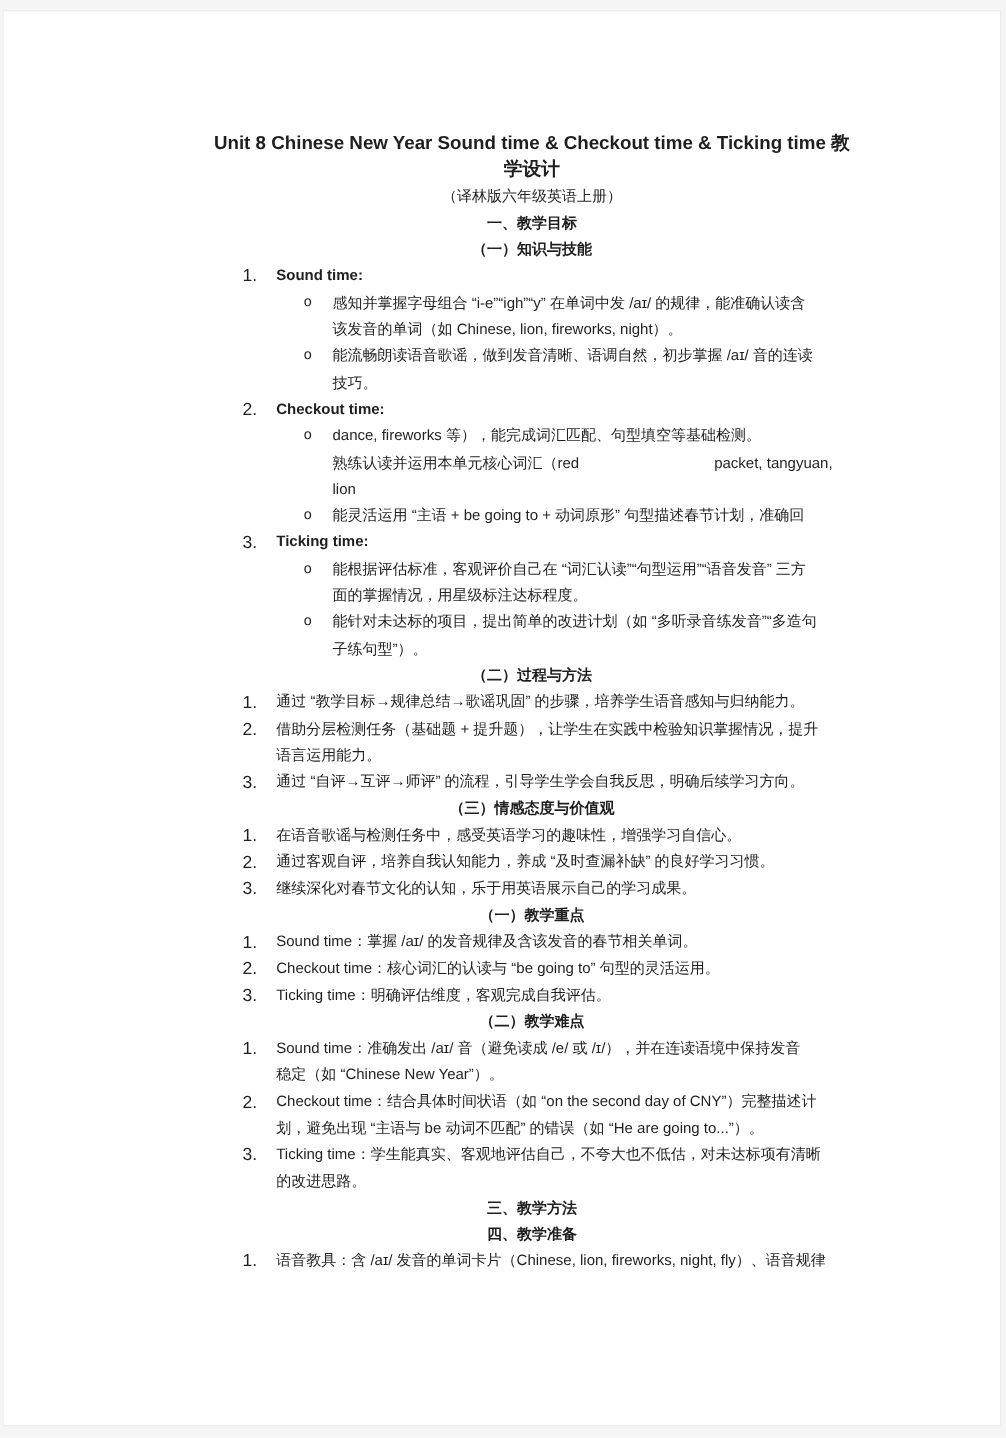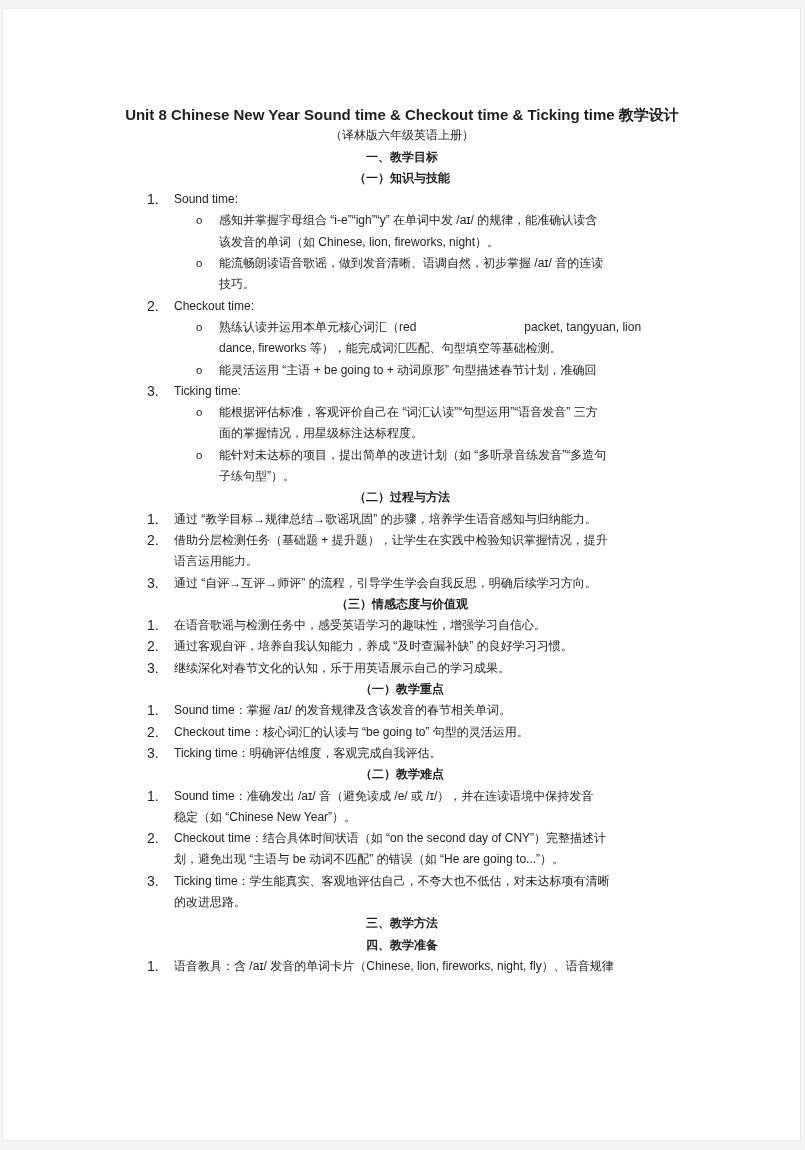--- a/index.html
+++ b/index.html
@@ -26,20 +26,21 @@
     box-sizing: border-box;
     overflow: hidden;
   }
   .content {
     padding: 95px 115px 0 116px;
     color: #1f1f1f;
   }
   .block {
     display: flex;
     align-items: flex-start;
+    margin-left: 47px;
   }
   .block.title, .block.subtitle {
     display: block;
   }
   .line {
     font-size: 12px;
     line-height: 21.3px;
     white-space: pre-wrap;
     word-break: break-word;
   }
@@ -68,21 +69,21 @@
   .bullet-marker {
     margin-left: 77px;
     width: 23px;
     font-size: 11.5px;
   }
   .lines {
     flex: 1 1 auto;
     min-width: 0;
   }
   .lines.bold .line {
-    font-weight: 400;
+    font-weight: 700;
   }
 </style>
 </head>
 <body>
 
 <div class="viewport">
   <div class="page">
     <div class="content">
         <div class="block title">
           <div class="lines">
@@ -126,22 +127,22 @@
         </div>
         <div class="block num">
           <span class="marker num-marker">2.</span>
           <div class="lines bold">
             <div class="line">Checkout time:</div>
           </div>
         </div>
         <div class="block bullet">
           <span class="marker bullet-marker">o</span>
           <div class="lines">
+            <div class="line">dance, fireworks 等），能完成词汇匹配、句型填空等基础检测。</div>
             <div class="line">熟练认读并运用本单元核心词汇（red　　　　　　　　　packet, tangyuan, lion</div>
-            <div class="line">dance, fireworks 等），能完成词汇匹配、句型填空等基础检测。</div>
           </div>
         </div>
         <div class="block bullet">
           <span class="marker bullet-marker">o</span>
           <div class="lines">
             <div class="line">能灵活运用 “主语 + be going to + 动词原形” 句型描述春节计划，准确回</div>
           </div>
         </div>
         <div class="block num">
           <span class="marker num-marker">3.</span>

